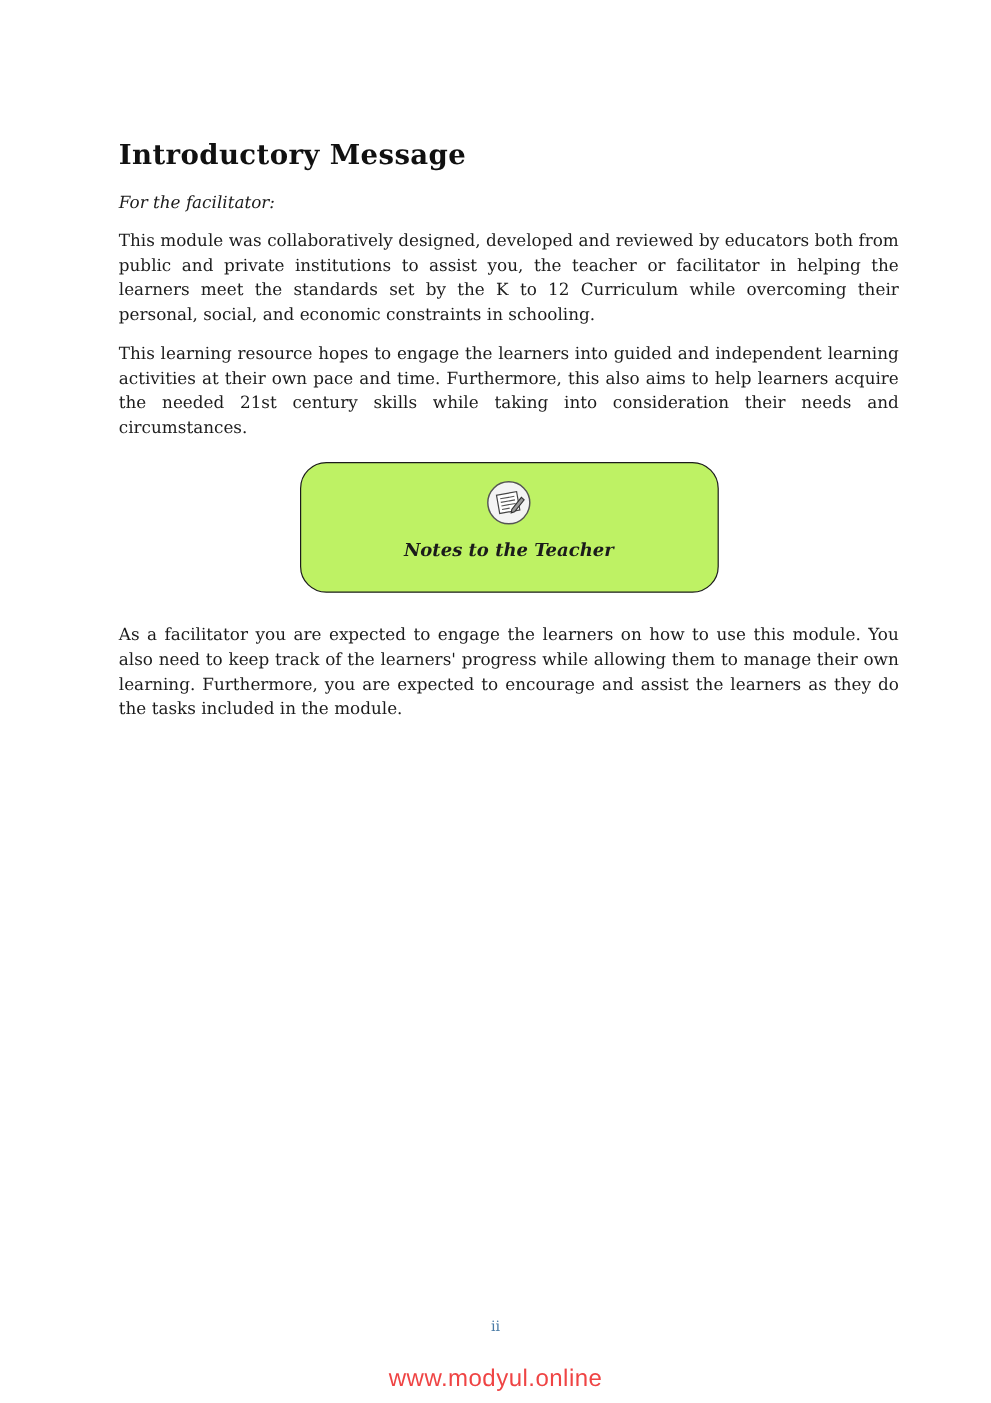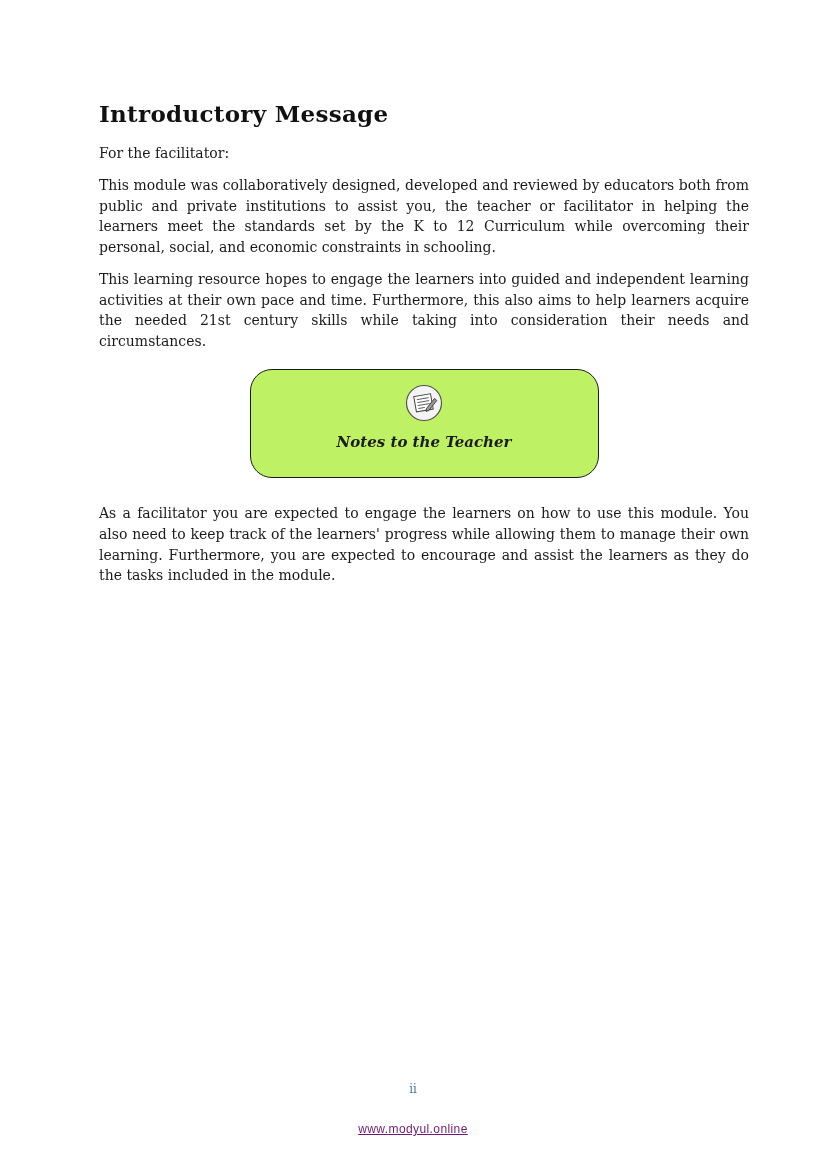--- a/index.html
+++ b/index.html
@@ -4,21 +4,21 @@
 <style>
   html, body {
     margin: 0;
     padding: 0;
     background: #ffffff;
   }
   .page {
     position: relative;
     width: 826px;
     height: 1153px;
-    margin: 0 auto;
+    margin: 16px auto;
     background: #ffffff;
     font-family: "DejaVu Serif", "Liberation Serif", serif;
     color: #1b1b1b;
     box-sizing: border-box;
     padding: 100px 77px 0 99px;
     overflow: hidden;
   }
   h1.doc-title {
     font-size: 23px;
     font-weight: bold;
@@ -27,20 +27,21 @@
     color: #111111;
   }
   p.body-par {
     font-size: 14px;
     line-height: 20.6px;
     margin: 0 0 11.5px 0;
     text-align: justify;
   }
   p.salutation {
     text-align: left;
+    font-style: italic;
   }
   .u {
     text-decoration: underline;
   }
   .note-box {
     width: 349px;
     margin: 18px auto 25px auto;
     border: 1.6px solid #1c1c1c;
     border-radius: 22px;
     box-sizing: border-box;
@@ -72,25 +73,24 @@
     text-align: center;
     font-size: 12px;
     color: #4a7ba6;
   }
   .watermark {
     position: absolute;
     left: 0;
     right: 0;
     top: 1122px;
     text-align: center;
-    font-size: 12px;
-    color: #701a75;
+    font-size: 20px;
+    color: #ef4444;
     font-family: "Liberation Sans", sans-serif;
     letter-spacing: 0.4px;
-    text-decoration: underline;
   }
 </style>
 </head>
 <body>
 
 <div class="page">
 
   <h1 class="doc-title">Introductory Message</h1>
 
   <p class="body-par salutation">For the facilitator:</p>

